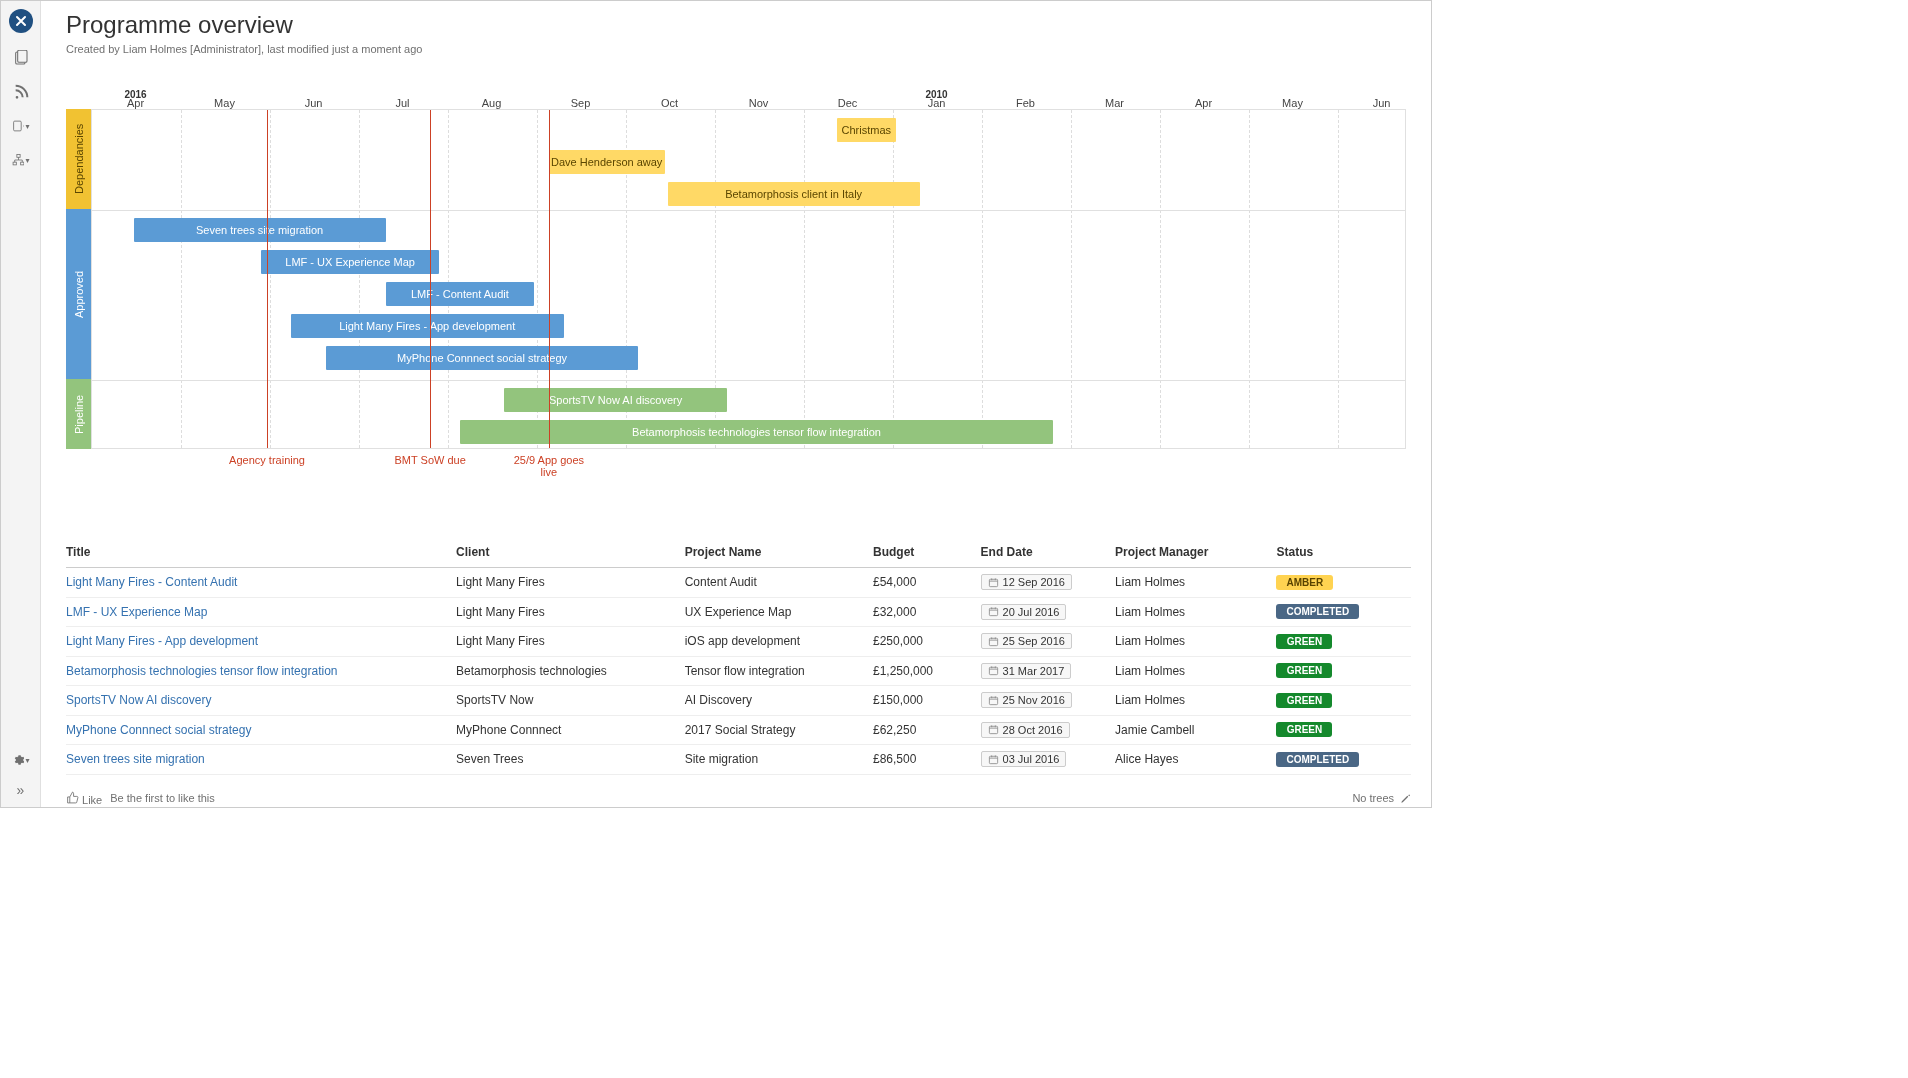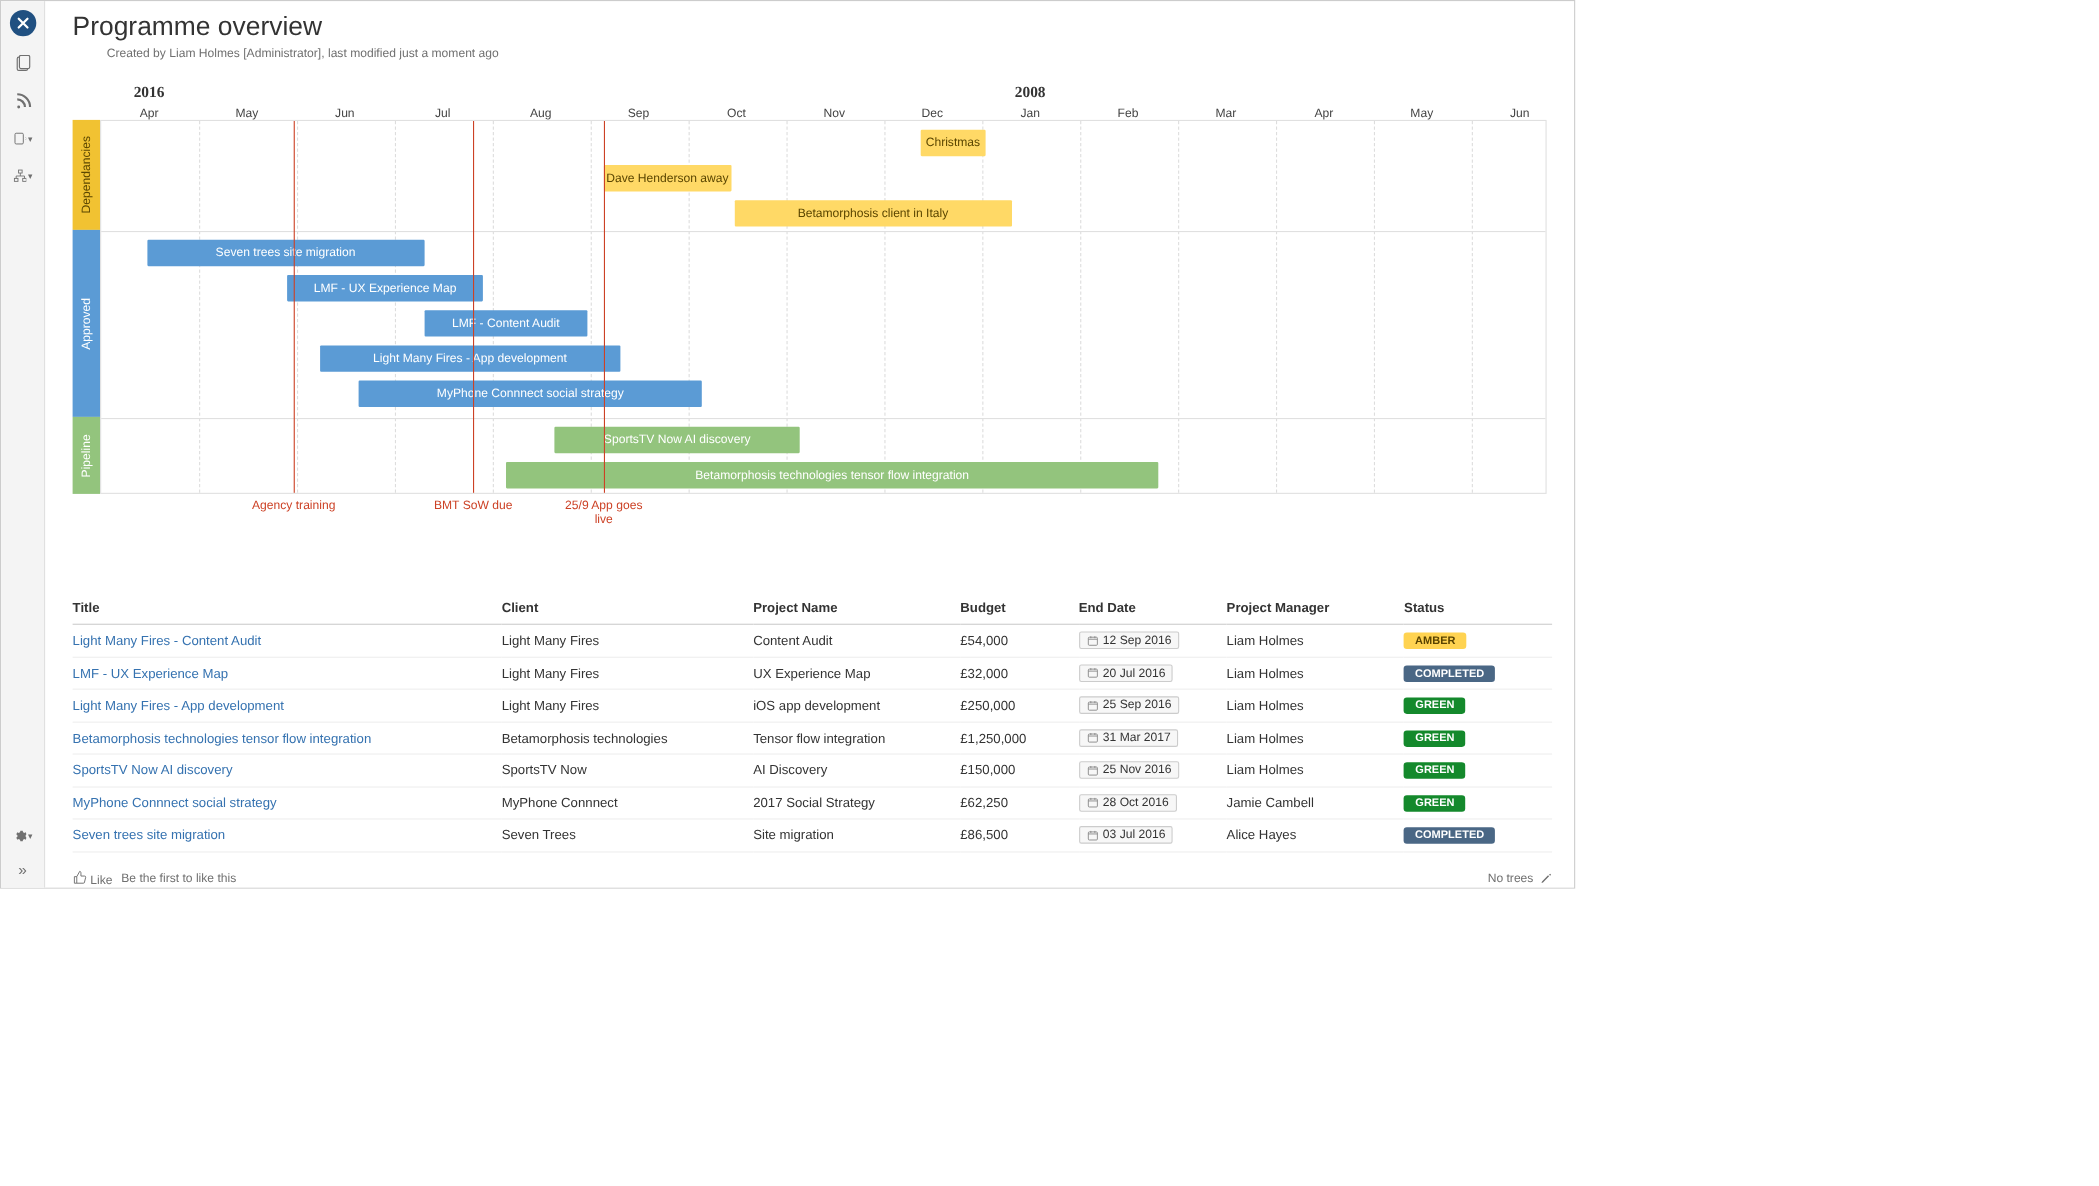--- a/index.html
+++ b/index.html
@@ -4,26 +4,26 @@
 <style>
   * { box-sizing: border-box; }
   body { margin:0; font-family: -apple-system, BlinkMacSystemFont, "Segoe UI", Arial, sans-serif; font-size:13px; color:#333; background:#fff; }
   .app { display:flex; width:1432px; height:808px; border:1px solid #ccc; }
   .leftrail { width:40px; background:#f4f4f4; border-right:1px solid #e0e0e0; display:flex; flex-direction:column; align-items:center; padding-top:8px; gap:16px; position:relative; }
   .leftrail .logo { width:24px; height:24px; border-radius:50%; background:#205081; color:#fff; display:flex; align-items:center; justify-content:center; font-size:14px; font-weight:bold; }
   .leftrail .ic { width:18px; height:18px; color:#707070; cursor:pointer; display:flex; align-items:center; justify-content:center; }
   .leftrail .bottom { position:absolute; bottom:8px; display:flex; flex-direction:column; align-items:center; gap:12px; }
   .main { flex:1; overflow:hidden; position:relative; padding:10px 20px 10px 25px; }
   .title { font-size:24px; font-weight:500; color:#333; }
-  .meta { font-size:11px; color:#707070; margin-top:4px;margin-left:31px; }
+  .meta { font-size:11px; color:#707070; margin-top:4px; }
   
   .timeline-wrap { margin-top:22px; position:relative; }
   .tl { position:relative; height:400px; }
   .tl-axis { position:absolute; left:25px; right:5px; top:0; height:28px; }
-  .tl-year { position:absolute; top:0; font-size:14px; font-weight:bold; color:#333; transform:translateX(-50%);font-family:Liberation Serif, serif; }
+  .tl-year { position:absolute; top:12px; font-size:10px; font-weight:bold; color:#333; transform:translateX(-50%); }
   .tl-month { position:absolute; top:20px; font-size:11px; color:#444; transform:translateX(-50%); }
   .tl-body { position:absolute; top:32px; left:0; right:5px; bottom:0; }
   .tl-row-labels { position:absolute; left:0; top:0; width:25px; height:100%; }
   .tl-row-label { position:absolute; left:0; width:25px; writing-mode:vertical-rl; transform:rotate(180deg); text-align:center; font-size:11px; color:#fff; display:flex; align-items:center; justify-content:center; }
   .l-dep { background:#f1c232; color:#5b4600; }
   .l-app { background:#5b9bd5; }
   .l-pip { background:#93c47d; }
   .tl-grid { position:absolute; left:25px; right:0; top:0; height:100%; border:1px solid #e0e0e0; }
   .tl-gridline { position:absolute; top:0; bottom:0; border-left:1px dashed #ddd; }
   .tl-rowline { position:absolute; left:0; right:0; border-top:1px solid #e0e0e0; }
@@ -114,21 +114,21 @@
             <div class="tl-month" style="left: 578.5px;">Oct</div>
             <div class="tl-month" style="left: 667.5px;">Nov</div>
             <div class="tl-month" style="left: 756.5px;">Dec</div>
             <div class="tl-month" style="left: 845.5px;">Jan</div>
             <div class="tl-month" style="left: 934.5px;">Feb</div>
             <div class="tl-month" style="left: 1023.5px;">Mar</div>
             <div class="tl-month" style="left: 1112.5px;">Apr</div>
             <div class="tl-month" style="left: 1201.5px;">May</div>
             <div class="tl-month" style="left: 1290.5px;">Jun</div>
             <div class="tl-year" style="left: 44.5px;">2016</div>
-            <div class="tl-year" style="left: 845.5px;">2008</div>
+            <div class="tl-year" style="left: 845.5px;">2010</div>
           </div>
         <div class="tl-body">
           <div class="tl-row-labels" id="tl-row-labels" style="height: 340px;">
               <div class="tl-row-label l-dep" style="top: 0px; height: 100px;">Dependancies</div>
               <div class="tl-row-label l-app" style="top: 100px; height: 170px;">Approved</div>
               <div class="tl-row-label l-pip" style="top: 270px; height: 70px;">Pipeline</div>
             </div>
           <div class="tl-grid" id="tl-grid" style="height: 340px;">
               <div class="tl-gridline" style="left: 89px;"></div>
               <div class="tl-gridline" style="left: 178px;"></div>

